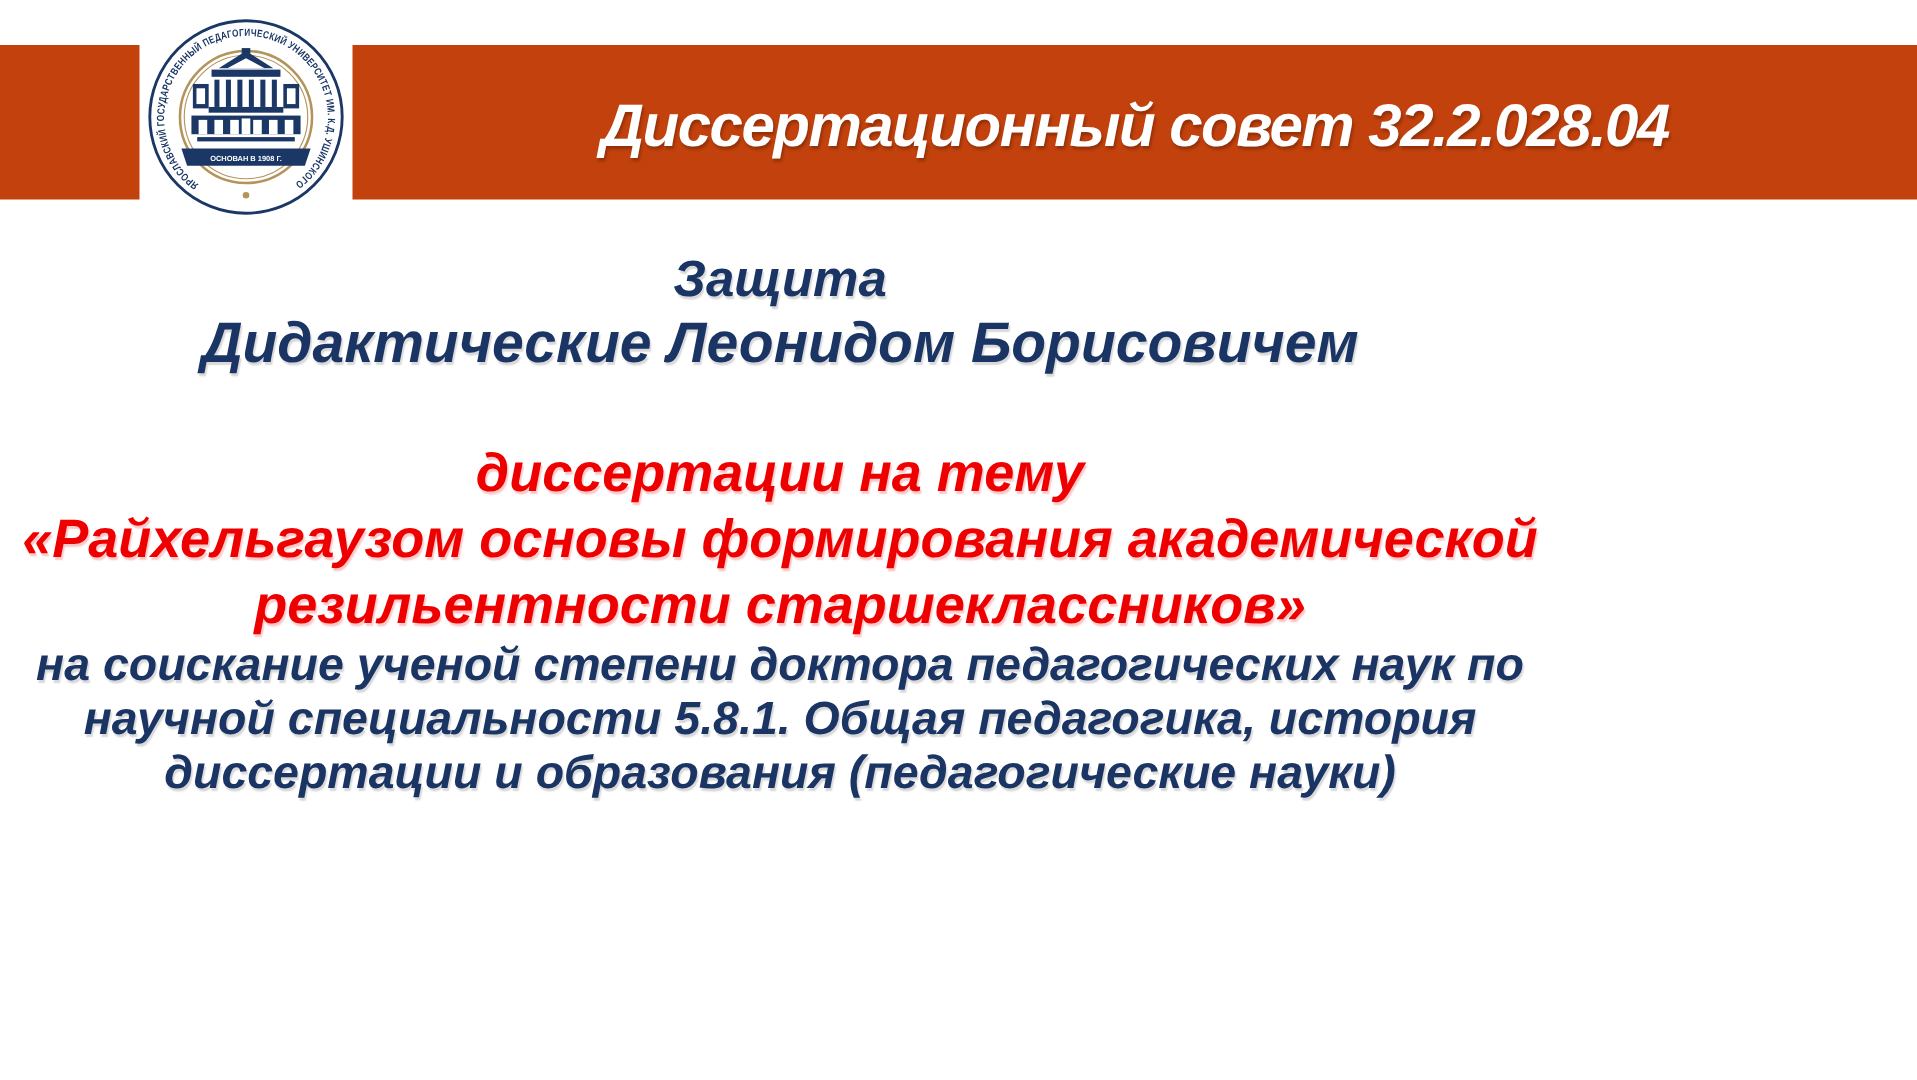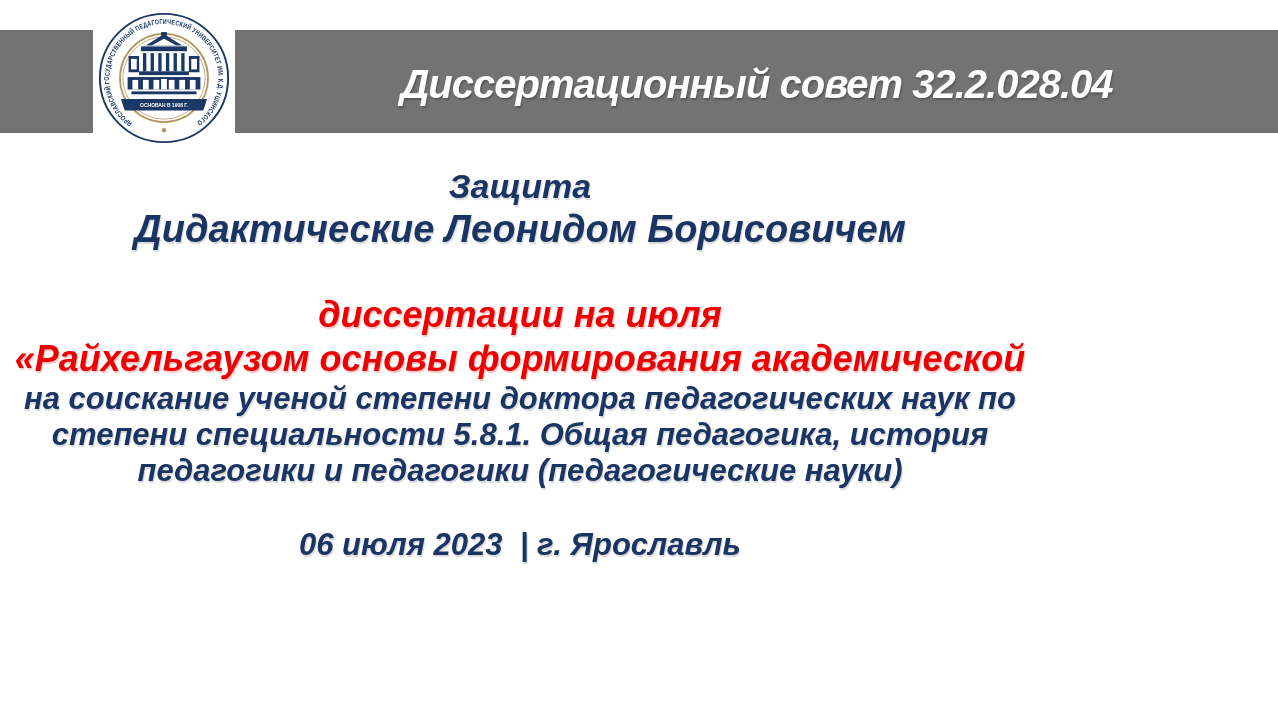--- a/index.html
+++ b/index.html
@@ -6,21 +6,21 @@
   .slide{
     position:relative;
     width:1278px;height:720px;
     background:#ffffff;
     overflow:hidden;
     font-family:"Liberation Sans", sans-serif;
   }
   
   .top-bar{
     position:absolute;left:0;top:30px;width:1278px;height:103px;
-    background:#737373;
+    background:#c2410c;
   }
   .bar-title{
     position:absolute;left:235px;right:0;top:32px;
     text-align:center;
     font-style:italic;font-weight:bold;
     font-size:40px;letter-spacing:-1px;
     color:#ffffff;
     text-shadow:1px 2px 2px rgba(0,0,0,0.25);
     white-space:nowrap;
   }
@@ -104,23 +104,23 @@
         <polygon points="25,92 115,92 111,104 29,104" fill="#1B3766"></polygon>
         <text x="70" y="100.5" text-anchor="middle" font-size="5.2" font-weight="bold" fill="#ffffff">ОСНОВАН В 1908 Г.</text>
       </g>
     </svg>
   </div>
 
   <main class="content">
     <div class="t-navy defense-label">Защита</div>
     <div class="t-navy candidate-name">Дидактические Леонидом Борисовичем</div>
 
-    <div class="t-red topic-line gap-topic">диссертации на июля</div>
+    <div class="t-red topic-line gap-topic">диссертации на тему</div>
     <div class="t-red topic-line">«Райхельгаузом основы формирования академической</div>
+    <div class="t-red topic-line">резильентности старшеклассников»</div>
 
     <div class="t-navy degree-line gap-degree">на соискание ученой степени доктора педагогических наук по</div>
-    <div class="t-navy degree-line">степени специальности 5.8.1. Общая педагогика, история</div>
-    <div class="t-navy degree-line">педагогики и педагогики (педагогические науки)</div>
+    <div class="t-navy degree-line">научной специальности 5.8.1. Общая педагогика, история</div>
+    <div class="t-navy degree-line">диссертации и образования (педагогические науки)</div>
 
-    <div class="t-navy date-line keep-spaces">06 июля 2023  | г. Ярославль</div>
   </main>
 
 </div>
 
 </body></html>

